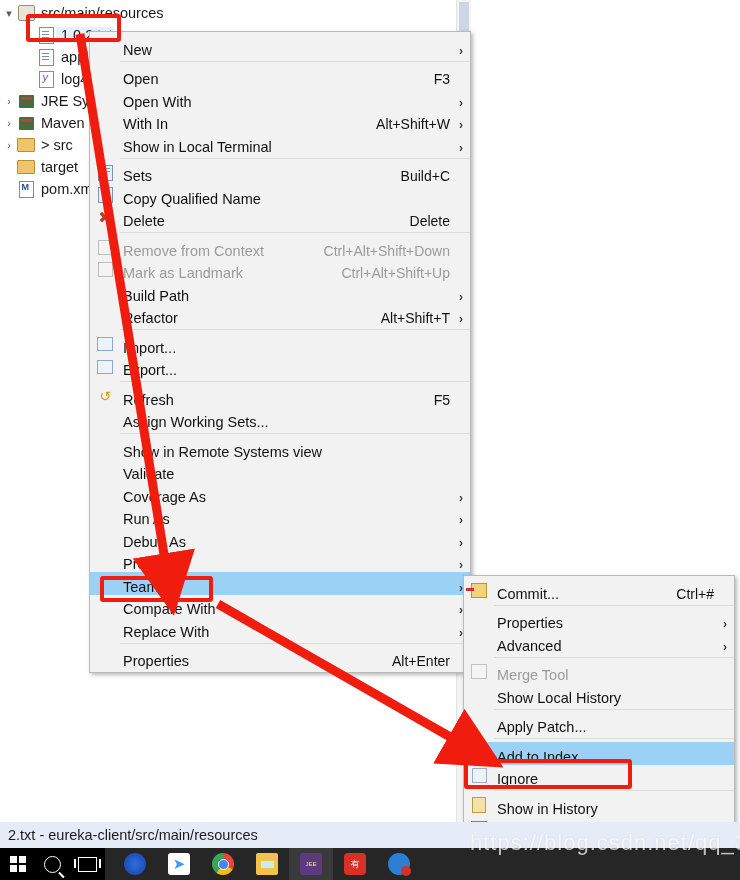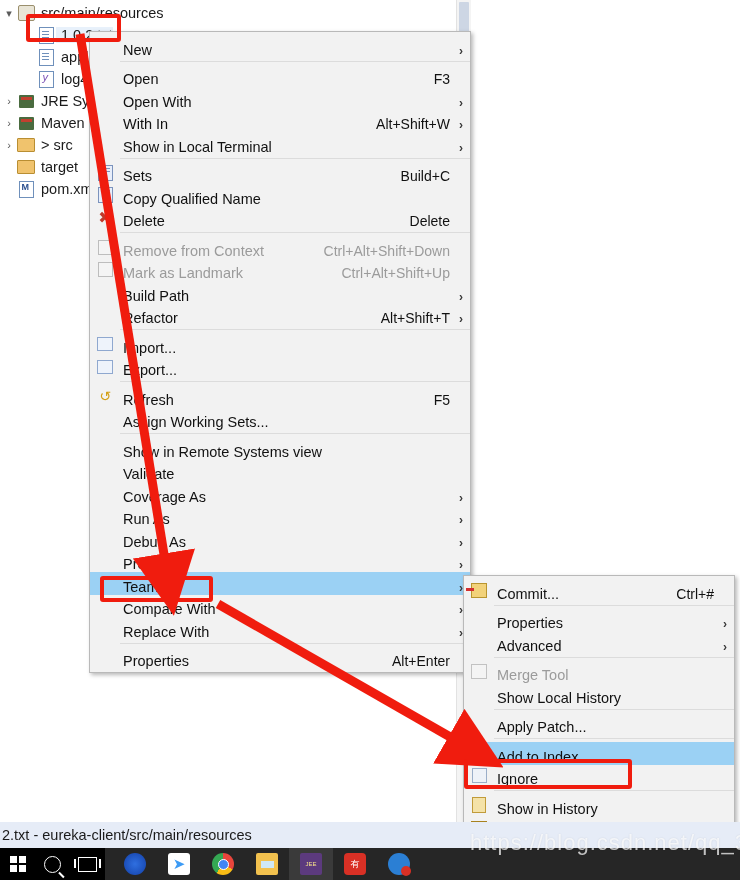--- a/index.html
+++ b/index.html
@@ -106,21 +106,21 @@
   .fi-pkg{width:15px;height:14px;background:#e9e5d6;border:1px solid #9a8f6d;border-radius:2px;}
   .fi-pom{width:13px;height:15px;background:#ffffff;border:1.3px solid #6f90bb;position:relative;}
   .fi-pom:after{content:"M";position:absolute;left:2px;top:0px;font-size:9px;color:#2a4f8f;font-weight:bold;}
   .fi-yaml{width:13px;height:15px;background:#ffffff;border:1.3px solid #6f90bb;position:relative;}
   .fi-yaml:after{content:"y";position:absolute;left:3px;top:-1px;font-size:11px;color:#7a4fb5;font-style:italic;}
 
   
   #status-bar{
     position:absolute;left:0;top:822px;width:740px;height:26px;
     background:#e6ecf7;font-size:14.5px;color:#1b1b1b;
-    display:flex;align-items:center;padding-left:2px;box-sizing:border-box;
+    display:flex;align-items:center;padding-left:8px;box-sizing:border-box;
   }
   
   #taskbar{
     position:absolute;left:0;top:848px;width:740px;height:32px;background:#262626;
     display:flex;align-items:center;
   }
   #taskbar .start-zone{width:105px;height:32px;background:#000000;display:flex;align-items:center;}
   .tb-btn{width:44px;height:32px;display:flex;align-items:center;justify-content:center;}
   .tb-ico{width:22px;height:22px;border-radius:3px;display:flex;align-items:center;justify-content:center;font-size:10px;color:#fff;}
   .tb-sep{width:8px;}

